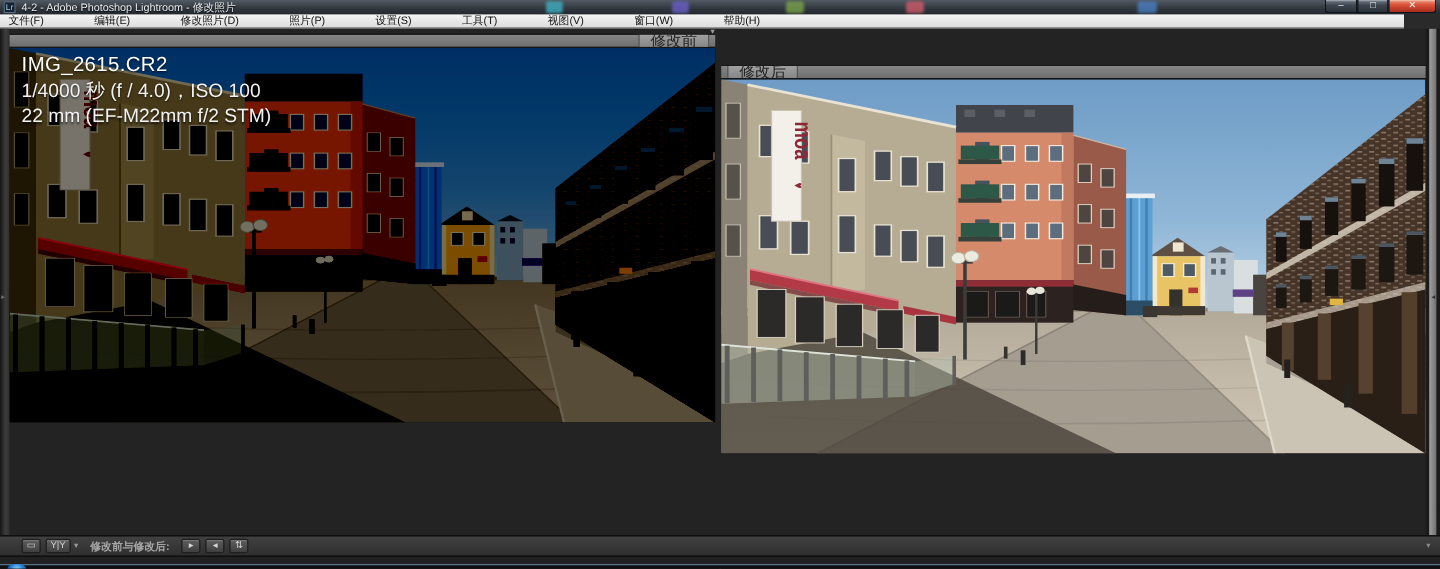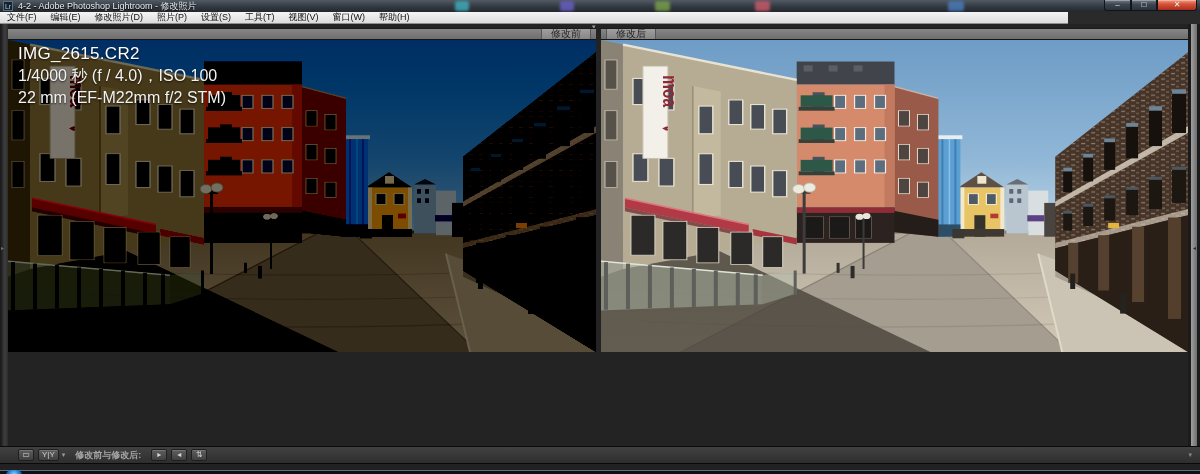--- a/index.html
+++ b/index.html
@@ -17,43 +17,43 @@
   .win-controls{position:absolute;right:3px;top:0;display:flex;}
   .wc{height:11px;box-sizing:border-box;border:1px solid #10151a;border-top:none;color:#f2f2f2;
       font-size:8px;line-height:9px;text-align:center;
       background:linear-gradient(#707a86,#3c444e 45%,#2b323a);box-shadow:inset 0 1px 0 rgba(255,255,255,.3);}
   .wc.min{width:27px;border-radius:0 0 0 3px;}
   .wc.max{width:26px;}
   .wc.close{width:40px;border-radius:0 0 3px 0;
       background:linear-gradient(#f09d82,#d8543a 40%,#aa2c1c);}
 
   
-  .menubar{position:absolute;left:0;top:12px;width:1068px;height:12px;
+  .menubar{position:absolute;left:0;top:12px;width:1170px;height:12px;
            background:linear-gradient(#f5f5f5,#dcdcdc);border-bottom:1px solid #8e8e8e;box-sizing:border-box;
-           display:flex;align-items:center;}
+           display:flex;align-items:center;gap:28px;}
   .menu-item{font-size:9px;color:#111;padding:0 7px;line-height:11px;white-space:nowrap;}
 
   
   .workspace{position:absolute;left:0;top:24px;width:1200px;height:422px;background:#232323;}
   .edge-strip-left{position:absolute;left:0;top:0;width:8px;height:422px;background:linear-gradient(90deg,#161616,#3e3e3e 60%,#2c2c2c);}
   .edge-strip-right{position:absolute;right:0;top:0;width:12px;height:422px;background:#1b1b1b;}
   .right-band{position:absolute;right:3px;top:0;width:6px;height:422px;background:linear-gradient(90deg,#a0a0a0,#6f6f6f);}
   .panel-arrow{position:absolute;font-size:6px;line-height:6px;color:#2e2e2e;}
   .panel-arrow.left{left:1px;top:221px;color:#6f6f6f;}
   .panel-arrow.right{right:4px;top:221px;}
   .divider-marker{position:absolute;left:592px;top:-1px;font-size:7px;line-height:7px;color:#9a9a9a;}
 
   .pane{position:absolute;top:4px;}
   .pane-before{left:8px;width:588px;}
   .pane-after{left:601px;width:587px;}
   .pane-header{height:12px;background:linear-gradient(#868686,#6e6e6e);border-top:1px solid #1a1a1a;
                border-bottom:1px solid #141414;box-sizing:border-box;display:flex;align-items:center;}
   .pane-before .pane-header{justify-content:flex-end;}
-  .pane-after .pane-header{justify-content:flex-start;}
-  .view-chip{font-size:10px;line-height:10px;color:#242424;background:linear-gradient(#a0a0a0,#868686);
+  .pane-after .pane-header{justify-content:flex-start;margin-top:26px;}
+  .view-chip{font-size:13px;line-height:10px;color:#242424;background:linear-gradient(#a0a0a0,#868686);
              border-left:1px solid #565656;border-right:1px solid #565656;padding:0 9px;margin:0 5px;}
   .photo{position:relative;width:100%;height:312px;background:#000;overflow:hidden;}
   .photo-svg{display:block;width:100%;height:100%;}
   .pane-before .photo-svg{filter:brightness(0.5) contrast(1.7) saturate(1.5);}
   .overlay{position:absolute;left:10px;top:4px;color:#fff;text-shadow:0 1px 2px rgba(0,0,0,.75);}
   .overlay .fname{font-size:17px;letter-spacing:.3px;}
   .overlay .meta{font-size:16px;margin-top:2px;color:#f2f2f2;}
 
   
   .toolbar{position:absolute;left:0;top:446px;width:1200px;height:17px;

